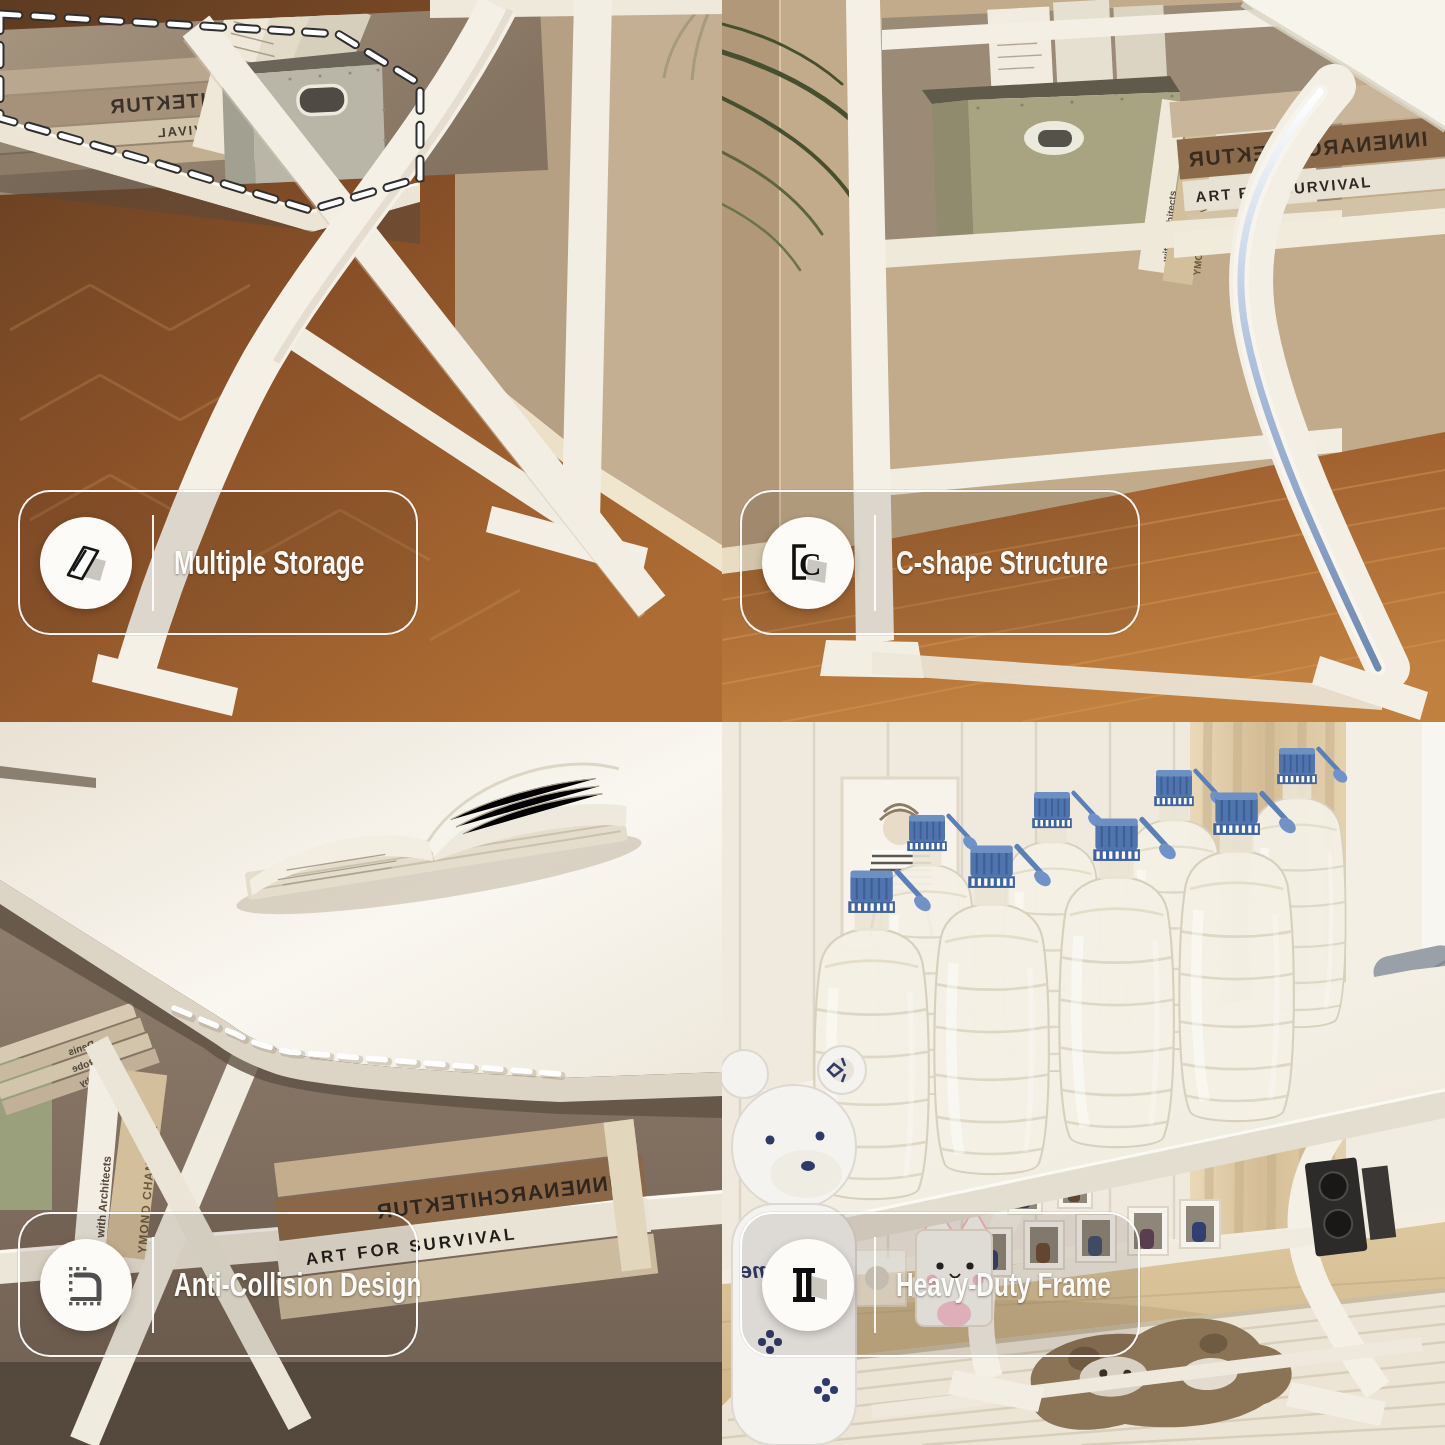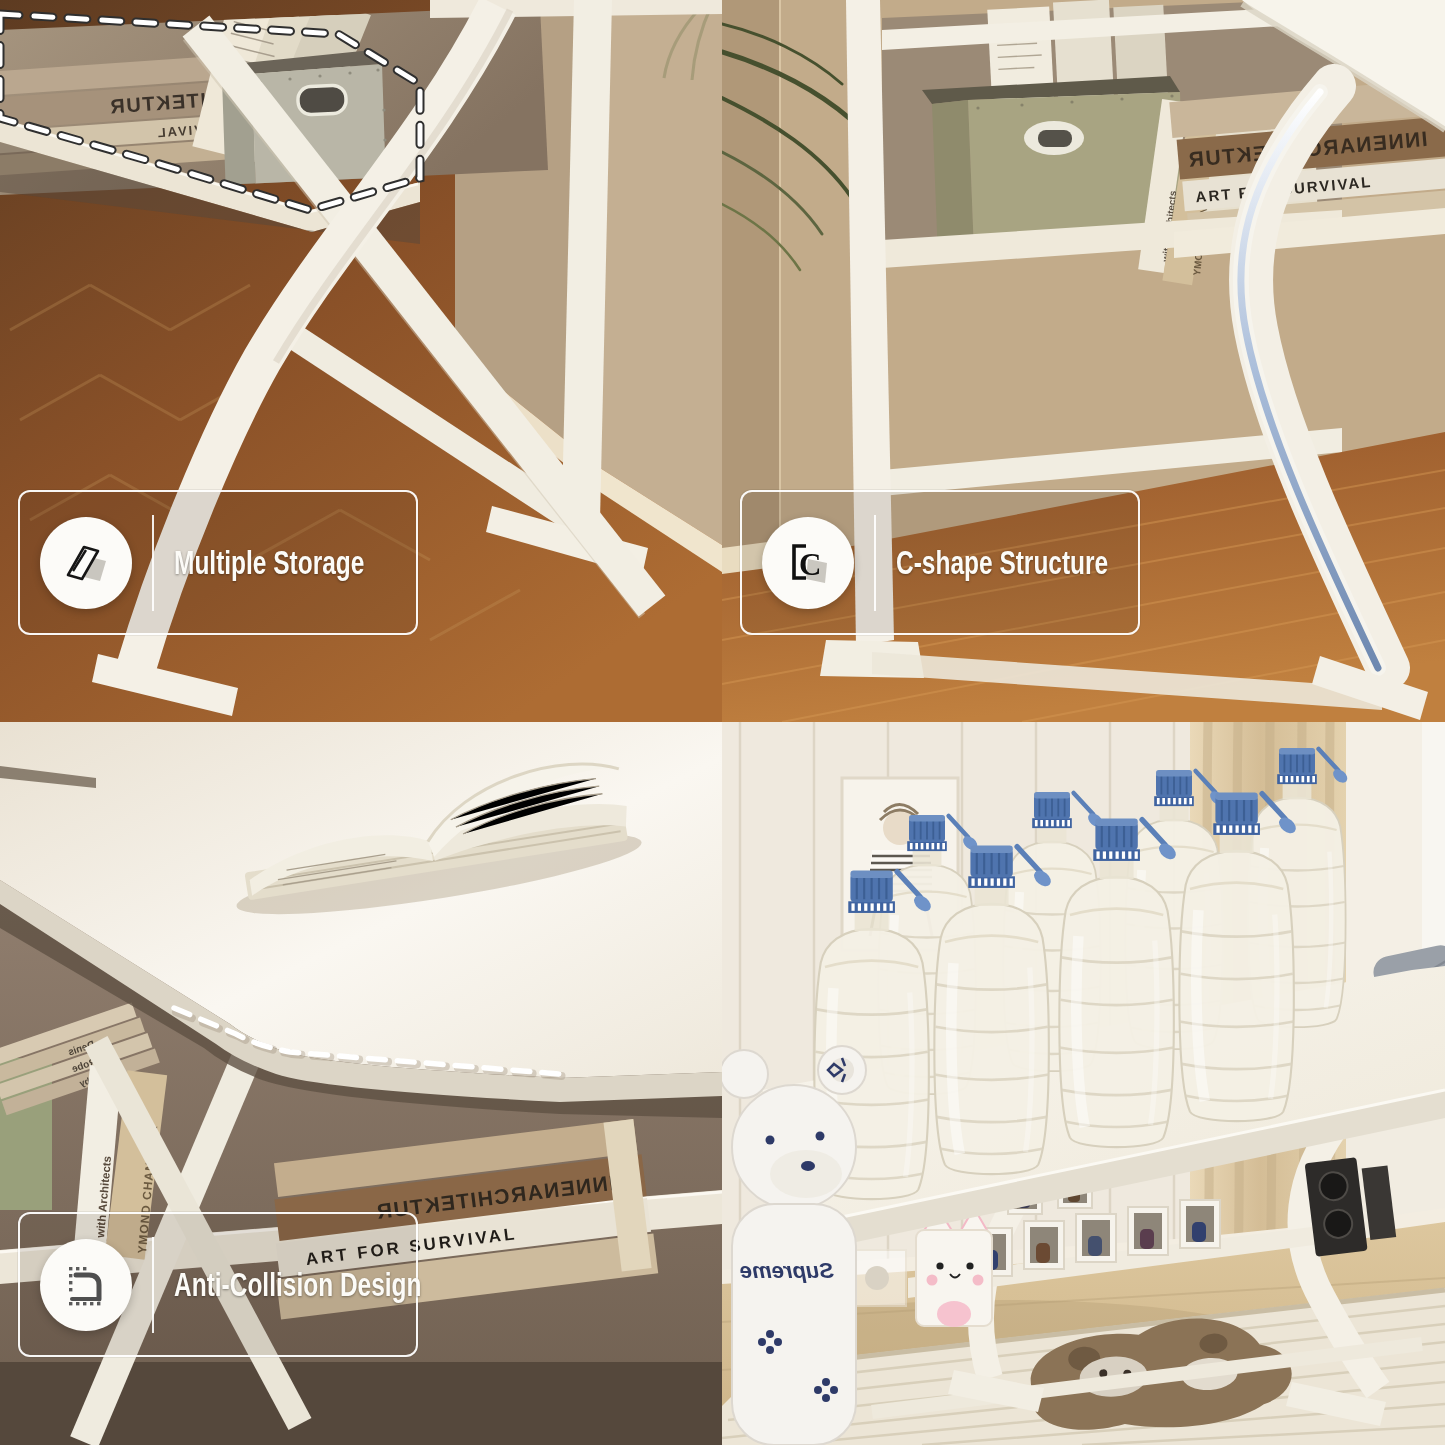--- a/index.html
+++ b/index.html
@@ -5,21 +5,21 @@
   html,body{margin:0;padding:0;background:#ffffff;font-family:"Liberation Sans",sans-serif;}
   #stage{position:relative;width:1445px;height:1445px;overflow:hidden;background:#fff;}
   .quad{position:absolute;overflow:hidden;}
   #quad-tl{left:0;top:0;width:722px;height:722px;}
   #quad-tr{left:722px;top:0;width:723px;height:722px;}
   #quad-bl{left:0;top:722px;width:722px;height:723px;}
   #quad-br{left:722px;top:722px;width:723px;height:723px;}
   .quad > svg.scene{position:absolute;left:0;top:0;display:block;}
   .pill{
     position:absolute;left:18px;top:490px;width:400px;height:145px;
-    border:2px solid rgba(255,255,255,.95);border-radius:12px;
+    border:2px solid rgba(255,255,255,.95);border-radius:32px;
     background:rgba(50,36,26,.12);
     display:flex;align-items:center;box-sizing:border-box;
     box-shadow:0 0 0 1px rgba(0,0,0,.06);
   }
   .pill-circle{
     width:92px;height:92px;border-radius:50%;background:#fcfbf8;
     margin-left:20px;flex:0 0 auto;display:flex;align-items:center;justify-content:center;
     box-shadow:0 3px 8px rgba(0,0,0,.22);
   }
   .pill-divider{width:2px;height:96px;background:rgba(255,255,255,.9);margin-left:20px;flex:0 0 auto;}
@@ -528,15 +528,30 @@
             <circle cx="48" cy="612" r="4"></circle>
             <circle cx="56" cy="620" r="4"></circle>
             <circle cx="48" cy="628" r="4"></circle>
           <circle cx="96" cy="668" r="4"></circle>
             <circle cx="104" cy="660" r="4"></circle>
             <circle cx="112" cy="668" r="4"></circle>
             <circle cx="104" cy="676" r="4"></circle>
         </g>
       </g>
     </svg>
+    <div class="pill">
+      <div class="pill-circle">
+        <svg width="52" height="52" viewBox="0 0 52 52">
+          <polygon points="30,17 45,21 45,41 30,37" fill="#cbc8c1"></polygon>
+          <g fill="#0d0d0d">
+            <rect x="11" y="9" width="22" height="5"></rect>
+            <rect x="11" y="38" width="22" height="5"></rect>
+            <rect x="14.5" y="14" width="5.5" height="24"></rect>
+            <rect x="24" y="14" width="5.5" height="24"></rect>
+          </g>
+        </svg>
+      </div>
+      <div class="pill-divider"></div>
+      <div class="pill-label">Heavy-Duty Frame</div>
+    </div>
   </div>
 
 </div>
 
 </body></html>

